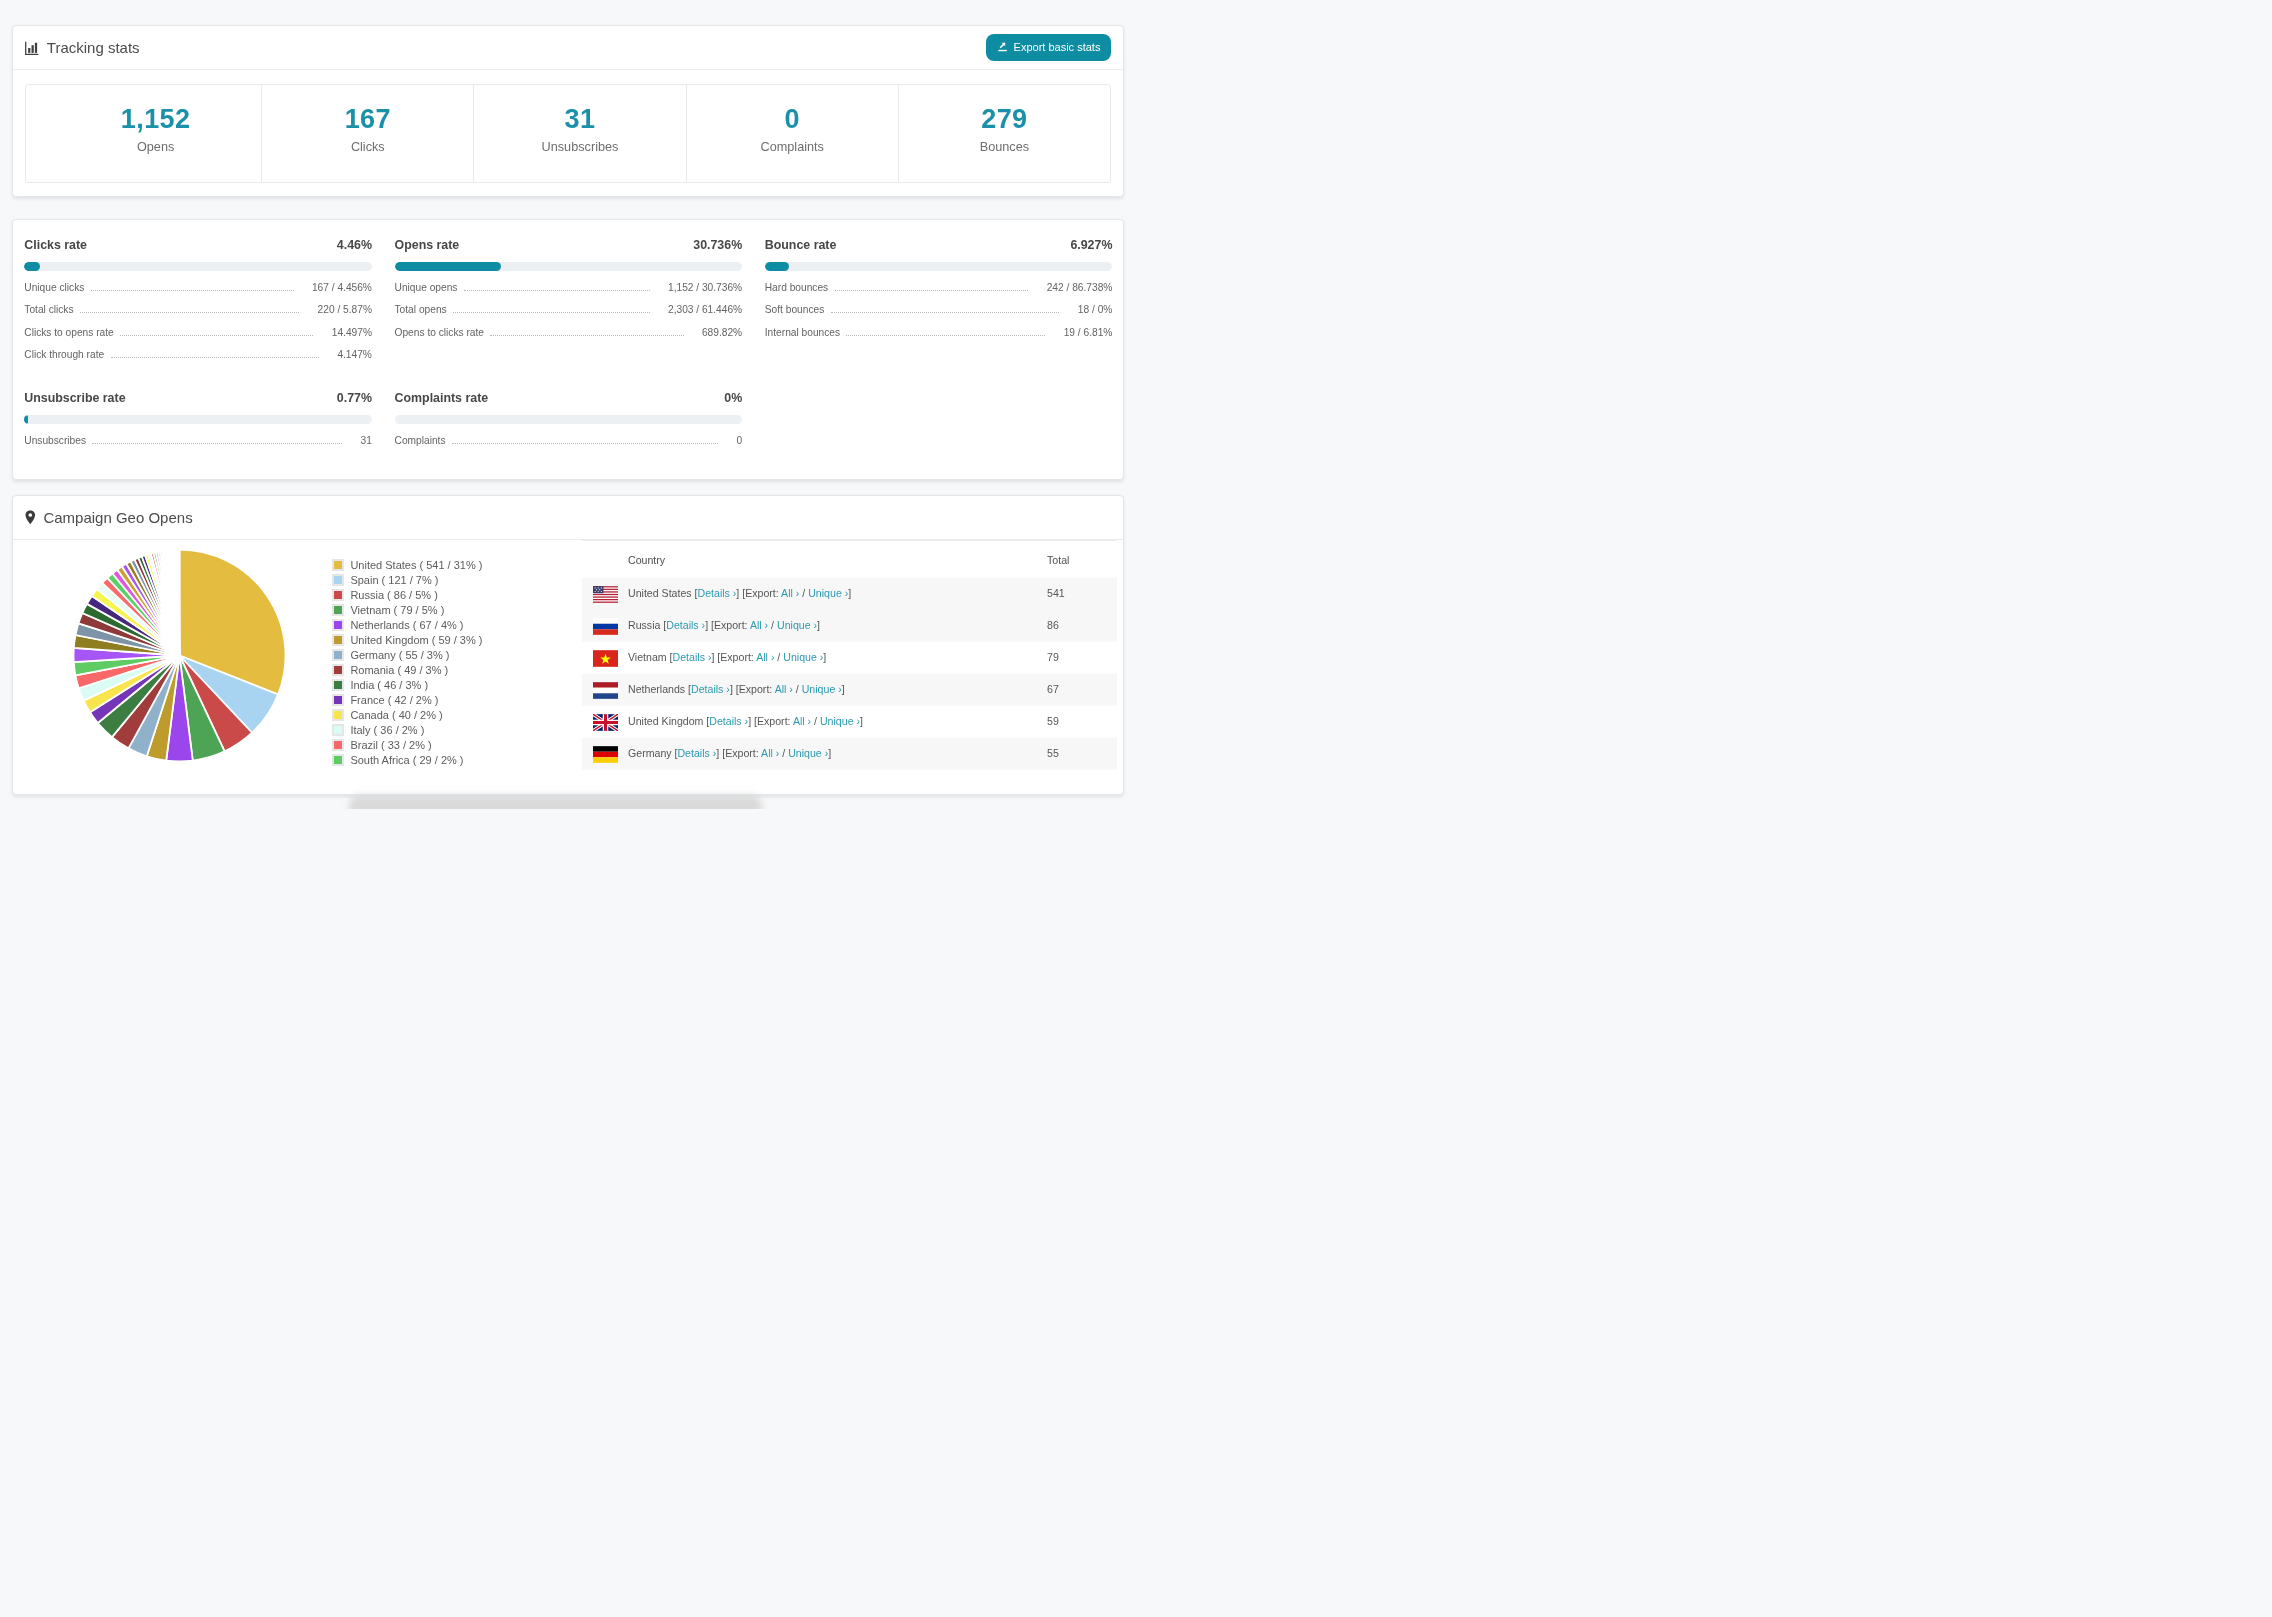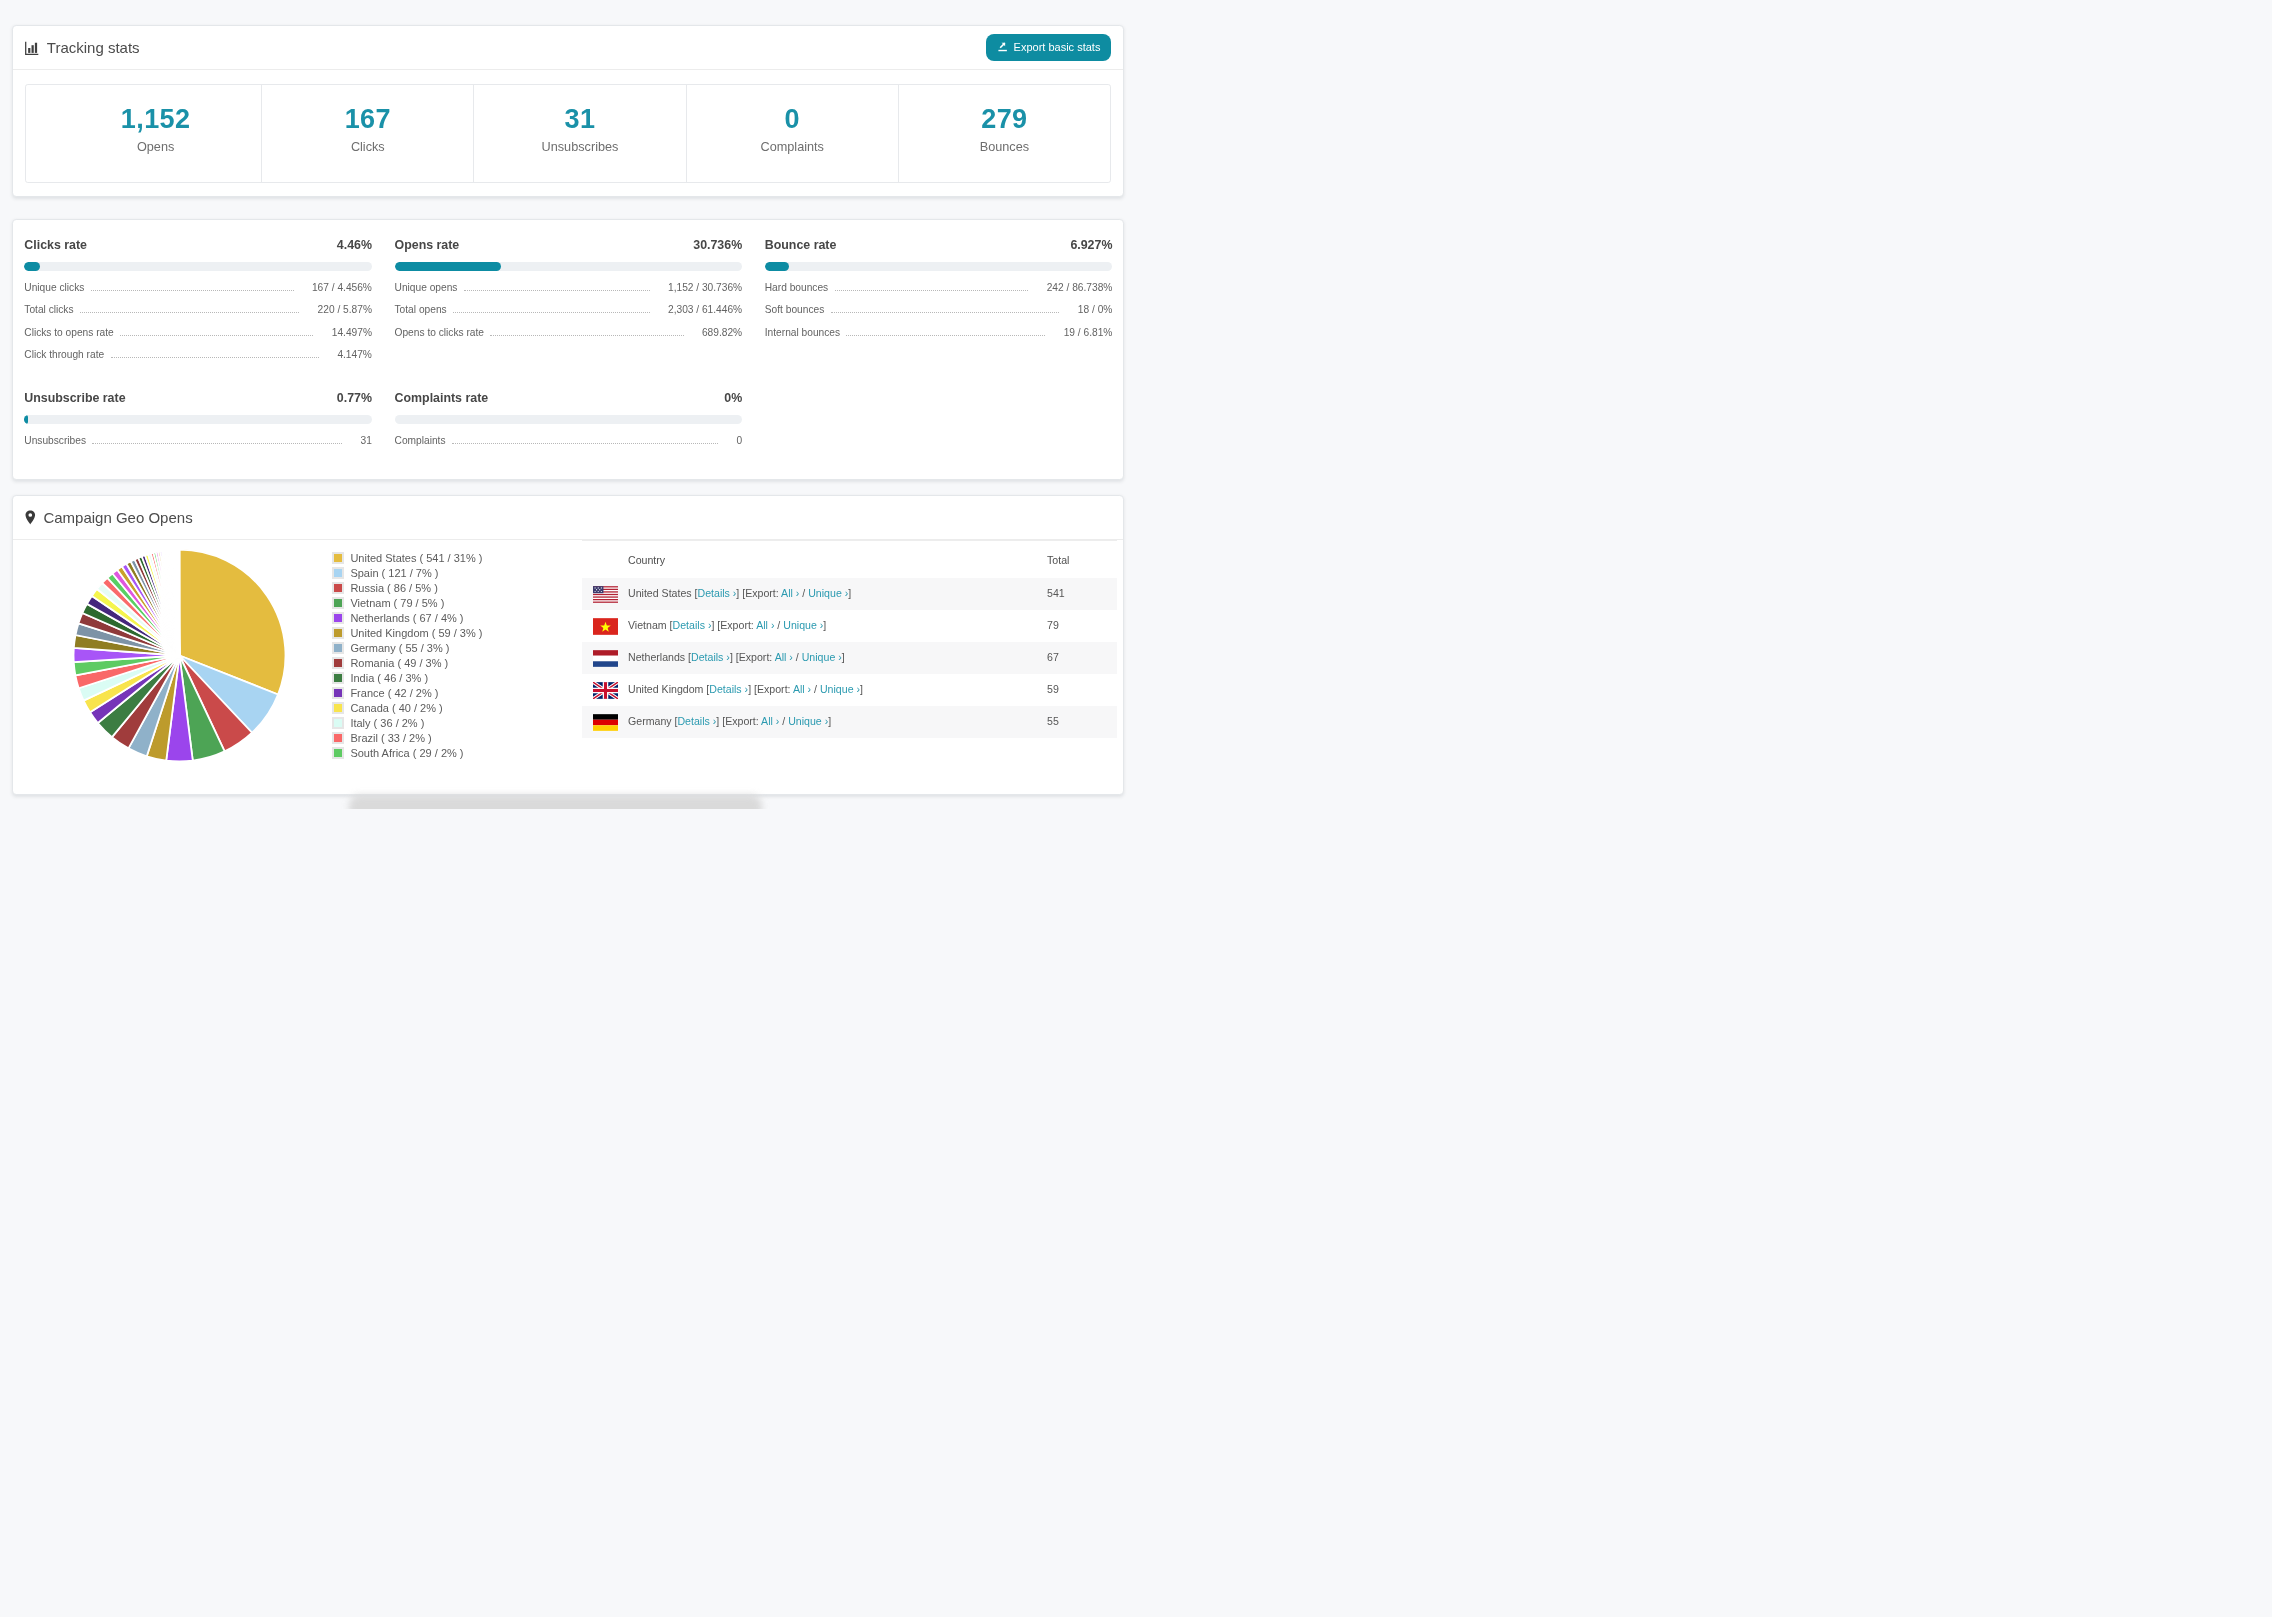--- a/index.html
+++ b/index.html
@@ -49,21 +49,21 @@
   .bar-track { margin-top:10px; height:8.5px; background:#edf0f3; border-radius:5px; overflow:hidden; }
   .bar-fill  { height:100%; background:#0d8ca3; border-radius:5px; }
   .srow { display:flex; align-items:flex-end; margin-top:11.3px; font-size:10.2px; color:#636363; }
   .srow .lab { white-space:nowrap; }
   .srow .dots { flex:1; border-bottom:0.7px dotted #b8b8b8; margin:0 6.4px 2.1px 6.4px; }
   .srow .val { white-space:nowrap;margin-left:12px; }
   
   #card-geo { top:495px; height:300px; overflow:hidden; }
   #geo-content { position:relative; height:255px; }
   #pie-svg { position:absolute; left:57px; top:6.4px; }
-  #legend { position:absolute; left:319px; top:10px; }
+  #legend { position:absolute; left:319px; top:17px; }
   .legend-item { display:flex; align-items:center; height:15px; }
   .legend-swatch { width:12px; height:12px; border:2.1px solid #e6e6e6; margin-right:6.4px; flex:none; }
   .legend-text { font-size:11px; color:#5c5c5c; white-space:nowrap; }
   #geo-table { position:absolute; left:569px; top:0; width:535px; }
   .thead { position:relative; height:38px; border-top:0.7px solid #ededed; }
   .th-country { position:absolute; left:46px; top:12.7px; font-size:10.6px; color:#4f4f4f; }
   .th-total   { position:absolute; left:465px; top:12.7px; font-size:10.6px; color:#4f4f4f; }
   .geo-row { position:relative; height:32px; }
   .geo-row.striped { background:#f7f7f8; }
   .row-flag { position:absolute; left:11.3px; top:7.8px; width:25px; height:17px; }
@@ -394,20 +394,31 @@
                   <circle cx="9.7" cy="5" r=".8"></circle>
                   <circle cx="3" cy="7.6" r=".8"></circle>
                   <circle cx="7.5" cy="7.6" r=".8"></circle>
                   <circle cx="12" cy="7.6" r=".8"></circle>
                 </g>
               </svg>
             </span>
             <span class="row-country"><span>United States [</span><a class="tlink">Details ›</a><span>] [Export: </span><a class="tlink">All ›</a><span> / </span><a class="tlink">Unique ›</a><span>]</span></span>
             <span class="row-total">541</span>
           </div>
+          <div class="geo-row striped">
+            <span class="row-flag">
+              <svg viewBox="0 0 36 24">
+                <rect width="36" height="8" fill="#fff"></rect>
+                <rect y="8" width="36" height="8" fill="#0039A6"></rect>
+                <rect y="16" width="36" height="8" fill="#D52B1E"></rect>
+              </svg>
+            </span>
+            <span class="row-country"><span>Russia [</span><a class="tlink">Details ›</a><span>] [Export: </span><a class="tlink">All ›</a><span> / </span><a class="tlink">Unique ›</a><span>]</span></span>
+            <span class="row-total">86</span>
+          </div>
           <div class="geo-row">
             <span class="row-flag">
               <svg viewBox="0 0 36 24">
                 <rect width="36" height="24" fill="#DA251D"></rect>
                 <path d="M18 5.2 L19.9 10.6 L25.6 10.7 L21.1 14.1 L22.7 19.6 L18 16.3 L13.3 19.6 L14.9 14.1 L10.4 10.7 L16.1 10.6 Z" fill="#FFFF00"></path>
               </svg>
             </span>
             <span class="row-country"><span>Vietnam [</span><a class="tlink">Details ›</a><span>] [Export: </span><a class="tlink">All ›</a><span> / </span><a class="tlink">Unique ›</a><span>]</span></span>
             <span class="row-total">79</span>
           </div>

